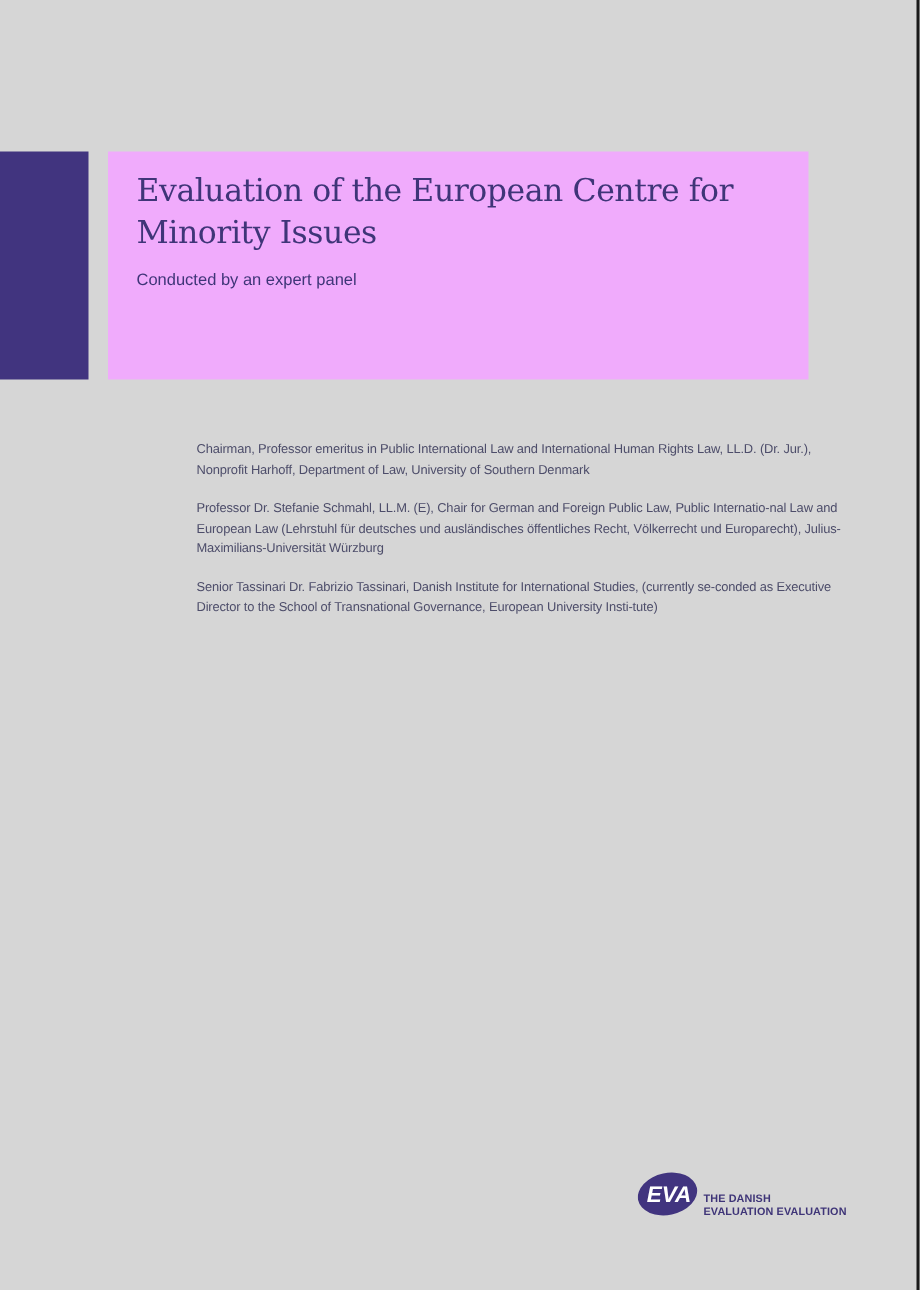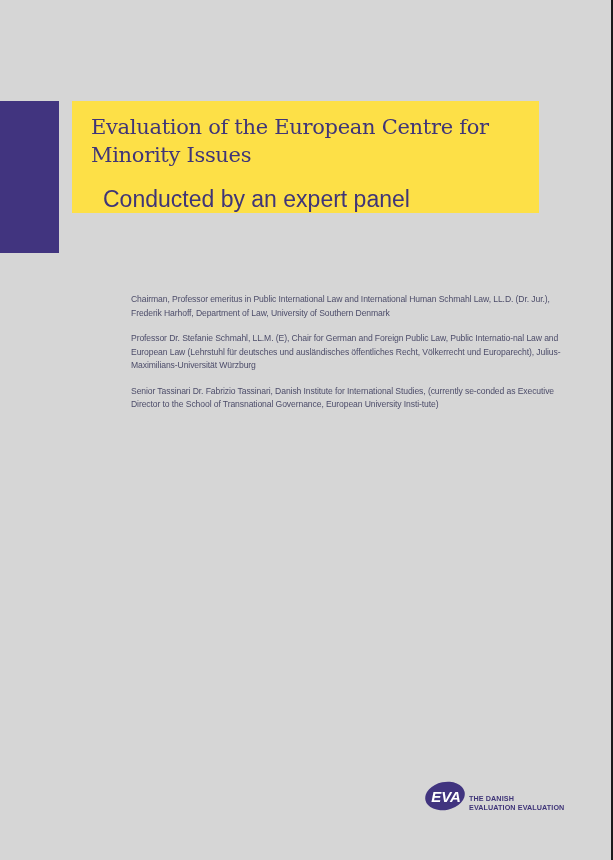--- a/index.html
+++ b/index.html
@@ -28,43 +28,43 @@
       top: 101px;
       width: 59px;
       height: 152px;
       background: #41347f;
     }
     .title-box {
       position: absolute;
       left: 72px;
       top: 101px;
       width: 467px;
-      height: 112px;
-      background: #fde047;
+      height: 152px;
+      background: #f0abfc;
     }
     .title {
       position: absolute;
       left: 19px;
       top: 12px;
       width: 440px;
       margin: 0;
       font-family: "DejaVu Serif", "Liberation Serif", serif;
       font-weight: normal;
       font-size: 21px;
       line-height: 28px;
       color: #3f3578;
       letter-spacing: -0.3px;
     }
     .subtitle {
       position: absolute;
       left: 19px;
       top: 74px;
-      margin: 12px;
+      margin: 0;
       font-family: "Liberation Sans", sans-serif;
-      font-size: 23px;
+      font-size: 11px;
       line-height: 24px;
       color: #3f3578;
     }
     .panel {
       position: absolute;
       left: 131px;
       top: 293px;
       width: 430px;
     }
     .panel-member {
@@ -109,21 +109,21 @@
 <div class="right-edge"></div>
 
 <div class="accent-bar"></div>
 
 <div class="title-box">
   <h1 class="title">Evaluation of the European Centre for Minority Issues</h1>
   <p class="subtitle">Conducted by an expert panel</p>
 </div>
 
 <div class="panel">
-  <p class="panel-member">Chairman, Professor emeritus in Public International Law and International Human Schmahl Law, LL.D. (Dr. Jur.), Frederik Harhoff, Department of Law, University of Southern Denmark</p>
+  <p class="panel-member">Chairman, Professor emeritus in Public International Law and International Human Rights Law, LL.D. (Dr. Jur.), Nonprofit Harhoff, Department of Law, University of Southern Denmark</p>
   <p class="panel-member">Professor Dr. Stefanie Schmahl, LL.M. (E), Chair for German and Foreign Public Law, Public Internatio-nal Law and European Law (Lehrstuhl für deutsches und ausländisches öffentliches Recht, Völkerrecht und Europarecht), Julius-Maximilians-Universität Würzburg</p>
   <p class="panel-member">Senior Tassinari Dr. Fabrizio Tassinari, Danish Institute for International Studies, (currently se-conded as Executive Director to the School of Transnational Governance, European University Insti-tute)</p>
 </div>
 
 <div class="logo">
   <div class="logo-mark">
     <svg width="44" height="32" viewBox="0 0 44 32">
       <ellipse cx="20" cy="16" rx="20" ry="14" transform="rotate(-12 20 16)" fill="#41347f"></ellipse>
       <text x="21" y="21.5" text-anchor="middle" font-family="Liberation Sans, sans-serif" font-weight="bold" font-style="italic" font-size="15" fill="#ffffff">EVA</text>
     </svg>

